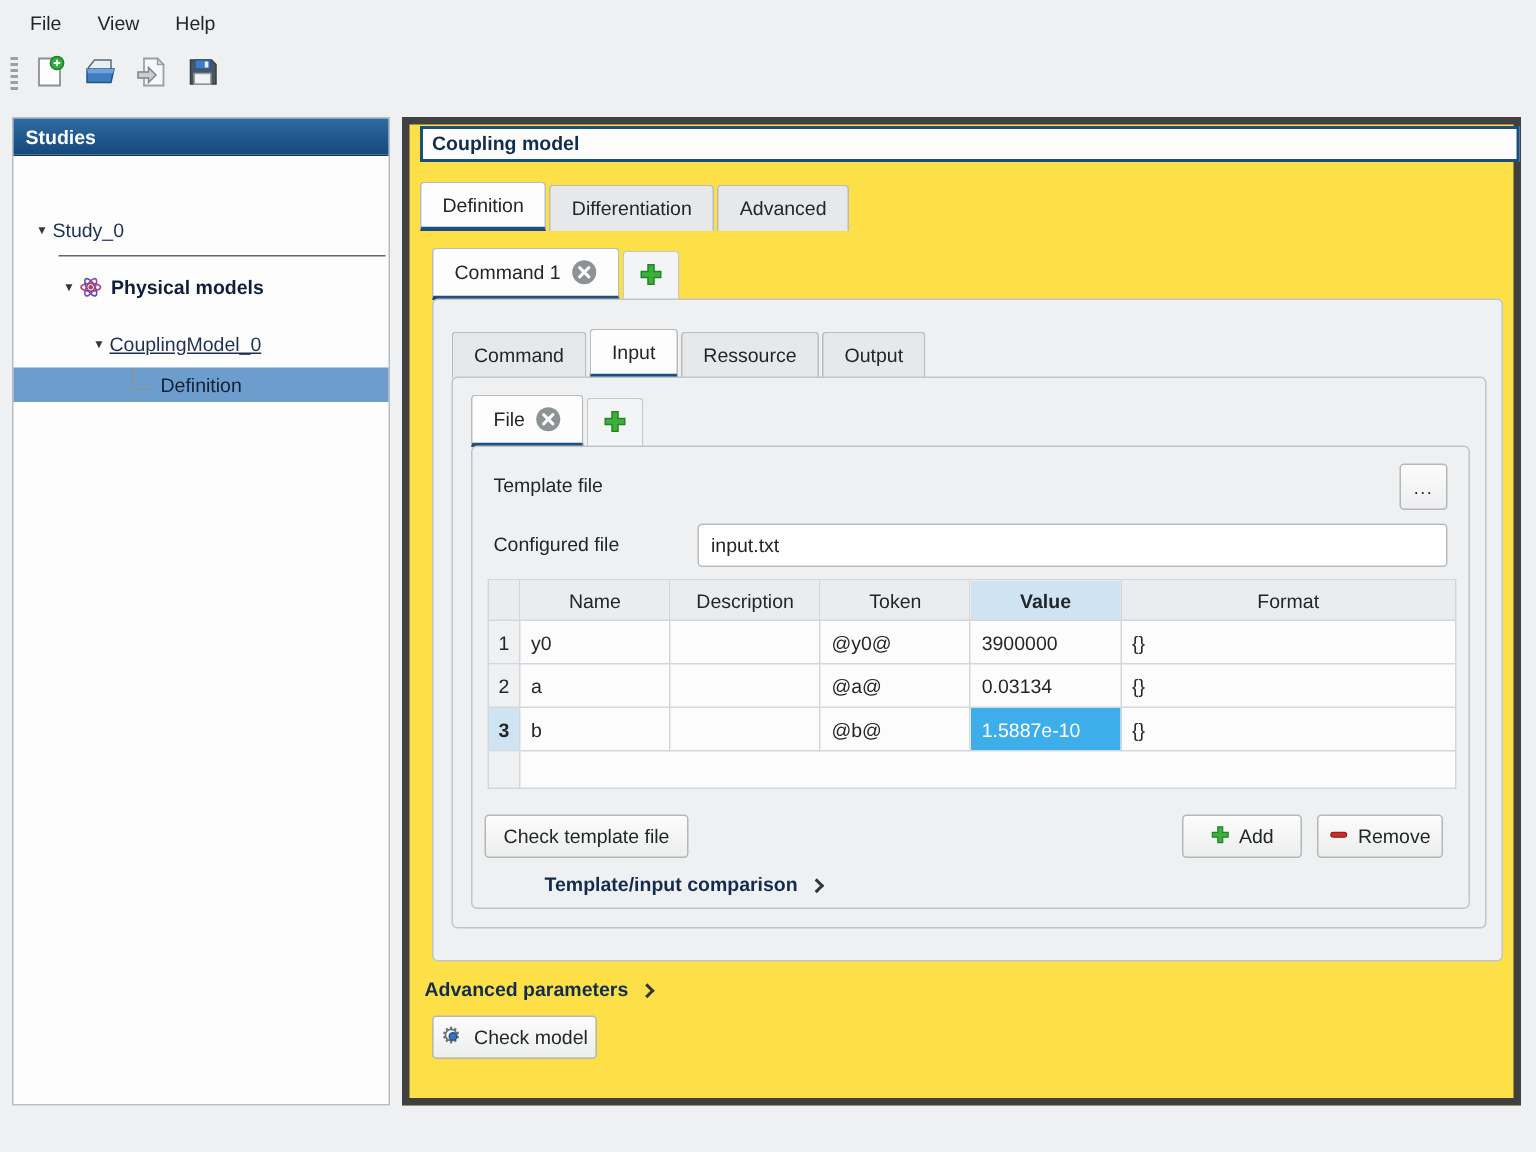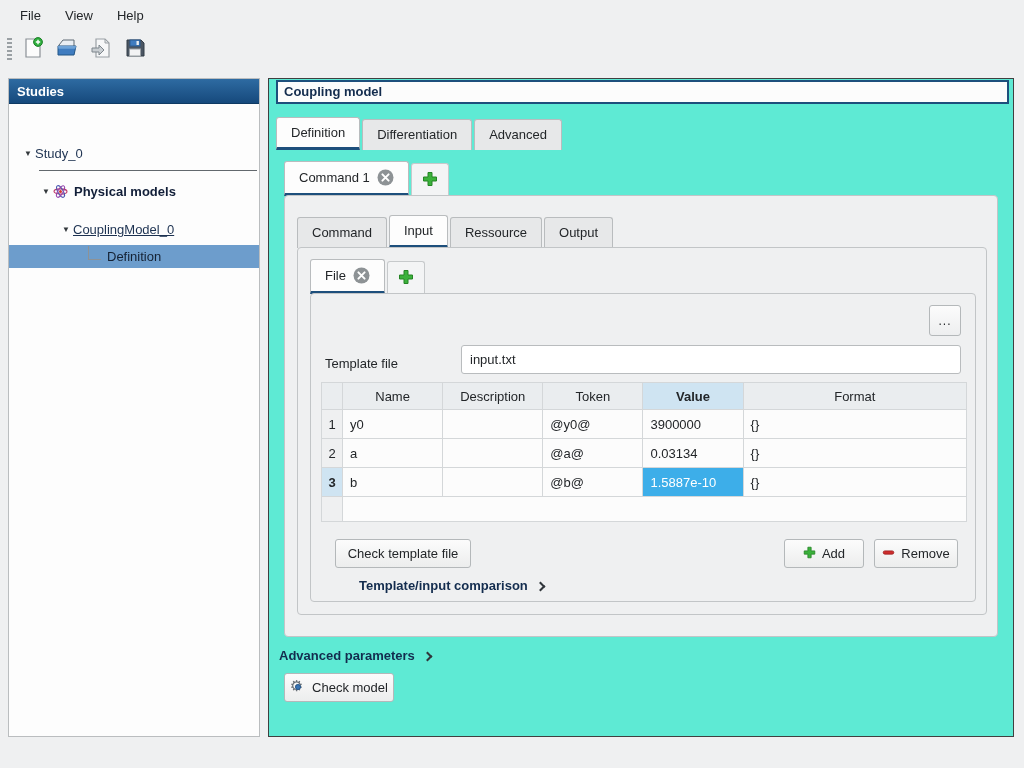--- a/index.html
+++ b/index.html
@@ -30,21 +30,21 @@
   .tree-sep { position:absolute; left:30px; right:2px; top:66px; border-bottom:1px solid #62686d; }
   .row-study { top:38px; padding-left:12px; }
   .row-physical { top:76px; padding-left:30px; font-weight:bold; color:#111e38; }
   .row-coupling { top:114px; padding-left:50px; }
   .row-coupling .tree-label { text-decoration:underline; }
   .row-definition { top:141px; background:#6d9dcc; color:#142133; }
   .branch { width:13px; height:14px; border-left:1px solid #8d9296; border-bottom:1px solid #8d9296; margin:-8px 6px 0 79px; flex:0 0 13px; }
   .atom-icon { width:15px; height:15px; margin-right:6px; flex:0 0 15px; }
 
   
-  .main { position:absolute; left:268px; top:78px; width:746px; height:659px; background:#5eead4; border:1px solid #404040; }
+  .main { position:absolute; left:268px; top:78px; width:746px; height:659px; background:#fde047; border:5px solid #404040; }
   .title-box { position:absolute; left:7px; top:1px; width:733px; height:24px; background:#fcfcfc; border:2px solid #1d4f7c; font-weight:bold; color:#132c4e; line-height:20px; padding-left:6px; }
 
   
   .tabbar { position:absolute; display:flex; align-items:flex-end; }
   .tab { border:1px solid #b9bcbe; border-bottom:none; background:#e7e8e9; padding:7px 14px 8px 14px; border-radius:3px 3px 0 0; margin-right:2px; color:#232629; }
   .tab.active { background:#fdfdfd; border-bottom:3px solid #1d4f7c; padding-bottom:7px; position:relative; }
   .main-tabs { left:7px; top:38px; height:33px; }
   .cmd-tabs { left:15px; top:81px; height:36px; }
   .tab-closable { display:flex; align-items:center; gap:7px; }
   .close-circle { width:17px; height:17px; }
@@ -52,37 +52,37 @@
 
   
   .frame { position:absolute; border:1px solid #c2c5c7; border-radius:4px; background:#eff0f1; }
   #frameA { left:15px; top:116px; width:714px; height:442px; }
   .inner-tabs { left:12px; top:16px; height:36px; }
   #frameB { left:12px; top:51px; width:690px; height:368px; }
   .file-tabs { left:12px; top:10px; height:36px; }
   #frameC { left:12px; top:45px; width:666px; height:309px; }
 
   
-  .form-label { position:absolute; left:14px; color:#232629;margin-top:44px; }
+  .form-label { position:absolute; left:14px; color:#232629; }
   .text-input { position:absolute; height:29px; background:#ffffff; border:1px solid #b9bcbe; border-radius:3px; padding:0 8px; font-family:inherit; font-size:13px; color:#232629; }
   .browse-btn { position:absolute; width:32px; height:31px; background:linear-gradient(#fcfcfc,#edeeef); border:1px solid #b4b8ba; border-radius:3px; font-size:12px; color:#232629; letter-spacing:1px; }
 
   
   .var-table { position:absolute; left:10px; top:88px; width:646px; border-collapse:collapse; table-layout:fixed; background:#fcfcfc; border:1px solid #35a3dc; }
   .var-table th, .var-table td { border:1px solid #d4d7d9; font-weight:normal; padding:0 7px; height:29px; overflow:hidden; white-space:nowrap; }
   .var-table thead th { background:#eaedef; height:27px; text-align:center; color:#232629; }
   .var-table thead th.hl-col { background:#cfe4f2; font-weight:bold; }
   .var-table td.rowhdr { background:#eff0f1; text-align:center; padding:0 2px; }
   .var-table td.rowhdr.sel { background:#cfe4f2; font-weight:bold; }
   .var-table td.cell-selected { background:#3daee9; color:#ffffff; }
   .var-table tr.empty-row td { height:25px; }
 
   
   .btn { background:linear-gradient(#fcfcfc,#eceded); border:1px solid #b4b8ba; border-radius:3px; font-family:inherit; font-size:13px; color:#232629; display:inline-flex; align-items:center; justify-content:center; gap:6px; }
-  .btn-check-template { position:absolute; left:24px; top:245px; width:136px; height:29px; }
+  .btn-check-template { position:absolute; left:8px; top:245px; width:136px; height:29px; }
   .btn-add { position:absolute; left:473px; top:245px; width:80px; height:29px; }
   .btn-remove { position:absolute; left:563px; top:245px; width:84px; height:29px; }
   .btn-check-model { position:absolute; left:15px; top:594px; width:110px; height:29px; }
 
   
   .expander { position:absolute; font-weight:bold; color:#132c4e; display:flex; align-items:center; gap:9px; }
   .exp-comparison { left:12px; top:284px;margin-left:36px; }
   .exp-advanced { left:10px; top:569px; }
   .chev { width:7px; height:7px; border-top:2px solid #31363b; border-right:2px solid #31363b; transform:rotate(45deg); display:inline-block; margin-top:1px; }
 

